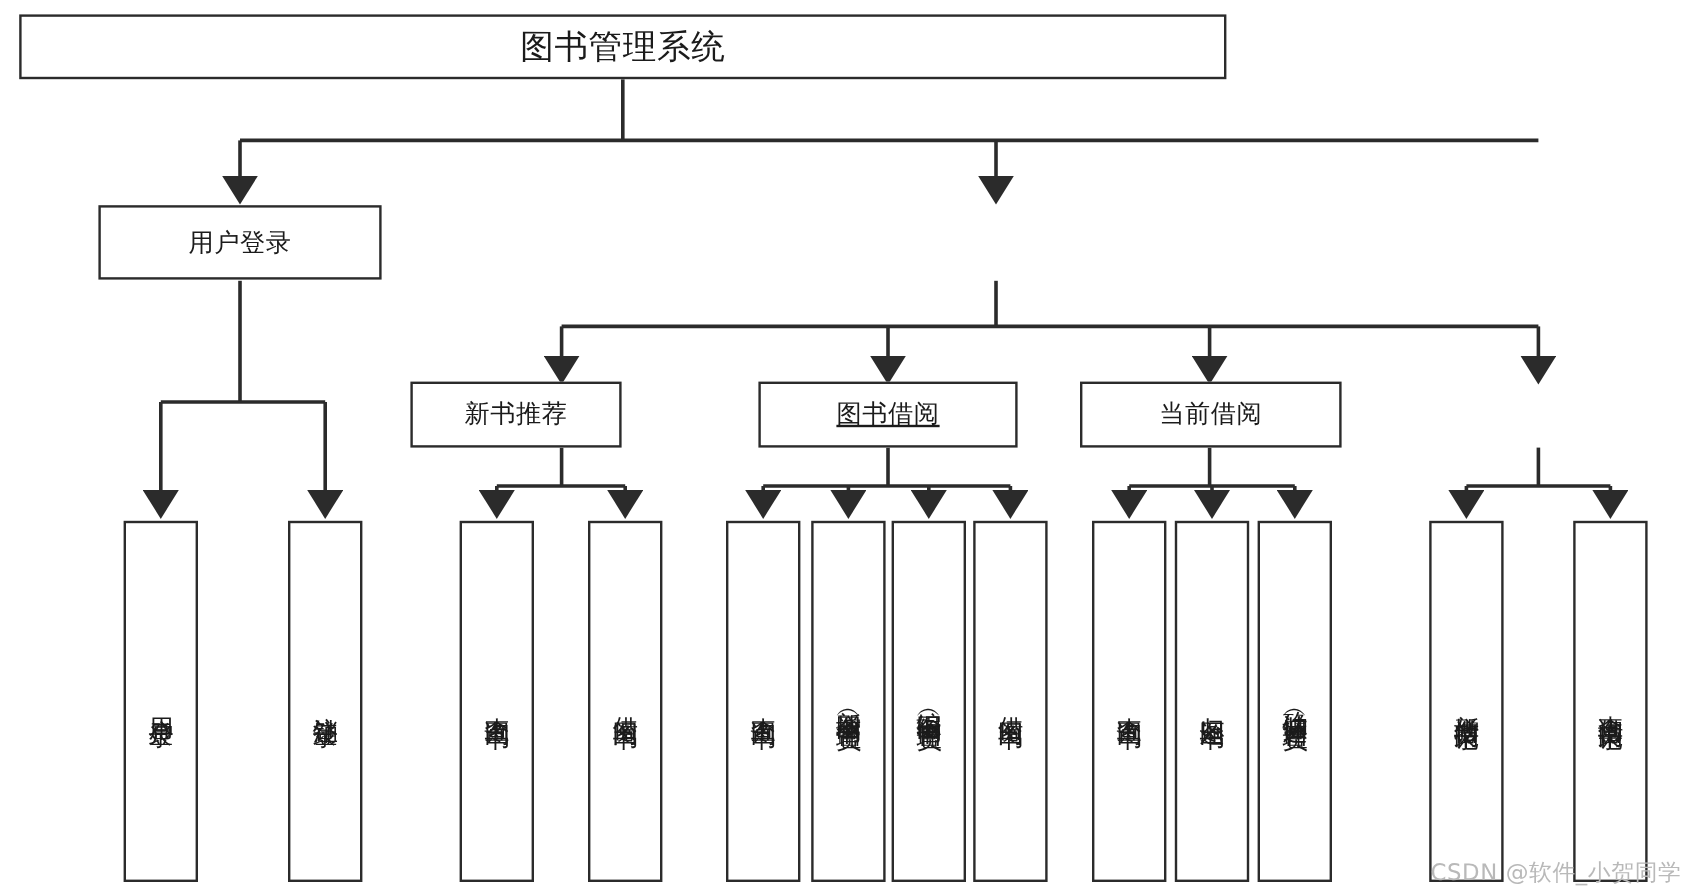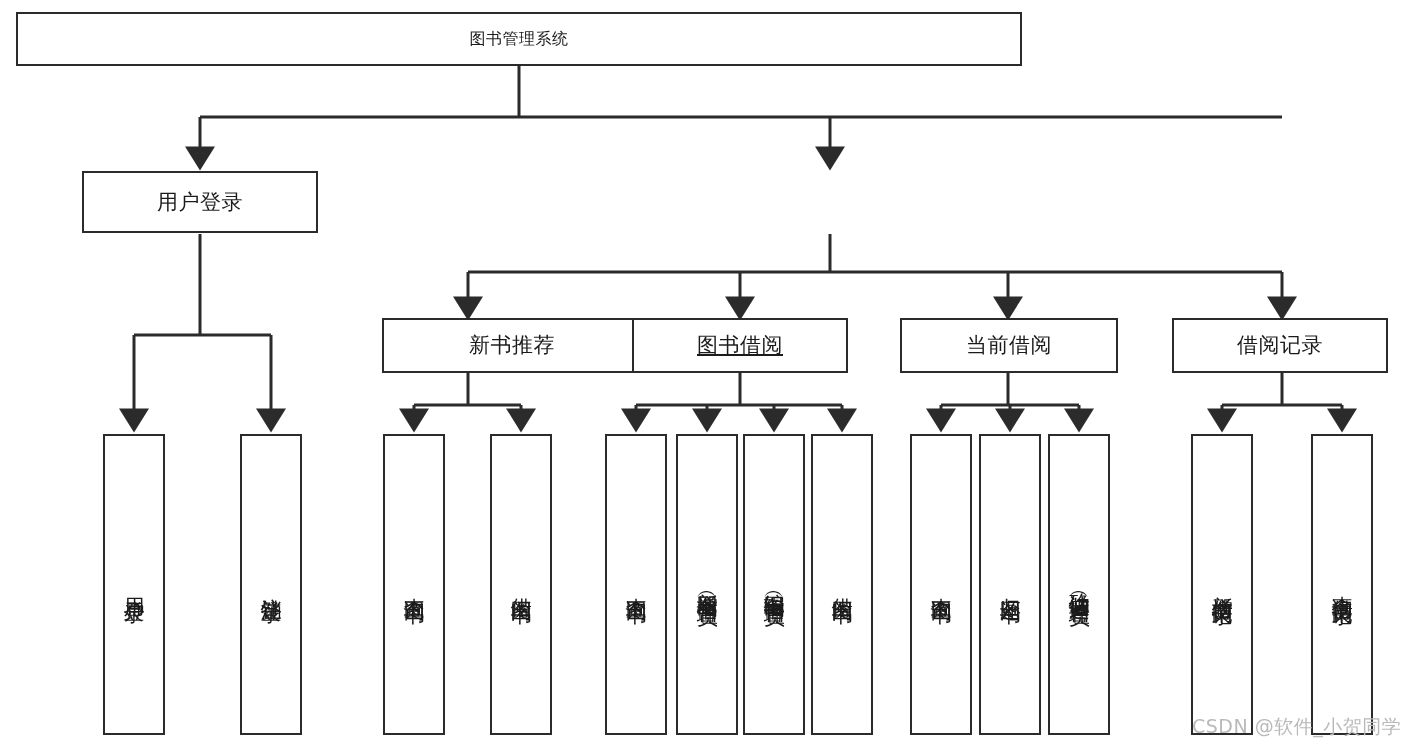--- a/index.html
+++ b/index.html
@@ -36,21 +36,21 @@
     display: block;
     text-align: center;
     line-height: 1.18;
     letter-spacing: 0.5px;
     white-space: nowrap;
   }
   .node.horizontal .node-label {
     font-size: 21px;
   }
   .node.root .node-label {
-    font-size: 16px;
+    font-size: 28px;
   }
   .node.vertical {
     align-items: center;
     justify-content: center;
   }
   .node.vertical .node-label {
     writing-mode: vertical-rl;
     text-orientation: upright;
     font-size: 21px;
     line-height: 1.16;
@@ -122,31 +122,28 @@
   </svg>
 
   <div class="node root horizontal" style="left:16px; top:12px; width:1006px; height:54px;">
     <span class="node-label">图书管理系统</span>
   </div>
 
   <div class="node horizontal" style="left:82px; top:171px; width:236px; height:62px;">
     <span class="node-label">用户登录</span>
   </div>
 
-  <div class="node horizontal" style="left:382px; top:318px; width:260px; height:55px;">
+  <div class="node horizontal" style="left:342px; top:318px; width:176px; height:55px;">
     <span class="node-label">新书推荐</span>
   </div>
   <div class="node horizontal" style="left:632px; top:318px; width:216px; height:55px;text-decoration:underline;">
     <span class="node-label">图书借阅</span>
   </div>
   <div class="node horizontal" style="left:900px; top:318px; width:218px; height:55px;justify-content:center;">
     <span class="node-label">当前借阅</span>
-  </div>
-  <div class="node horizontal" style="left:1172px; top:318px; width:216px; height:55px;">
-    <span class="node-label">借阅记录</span>
   </div>
 
   <div class="node vertical" style="left:103px; top:434px; width:62px; height:301px;">
     <span class="node-label">用户登录</span>
   </div>
   <div class="node vertical" style="left:240px; top:434px; width:62px; height:301px;">
     <span class="node-label">注销登录</span>
   </div>
 
   <div class="node vertical" style="left:383px; top:434px; width:62px; height:301px;">

